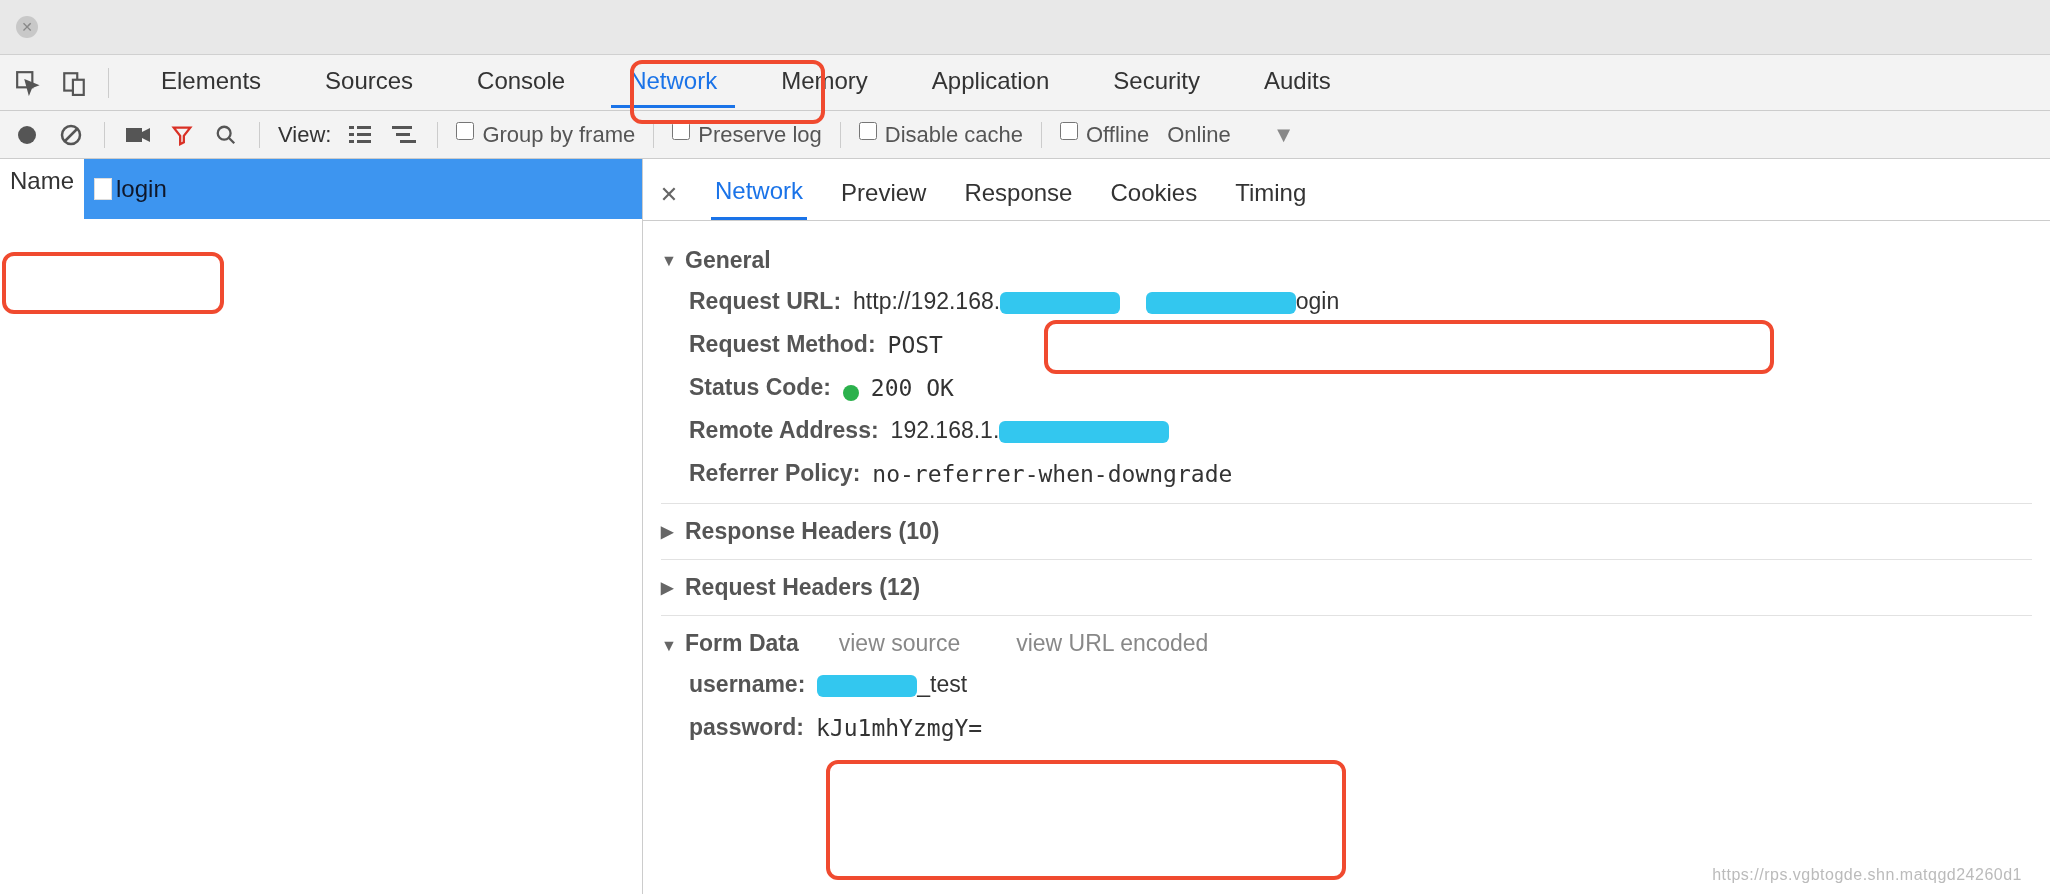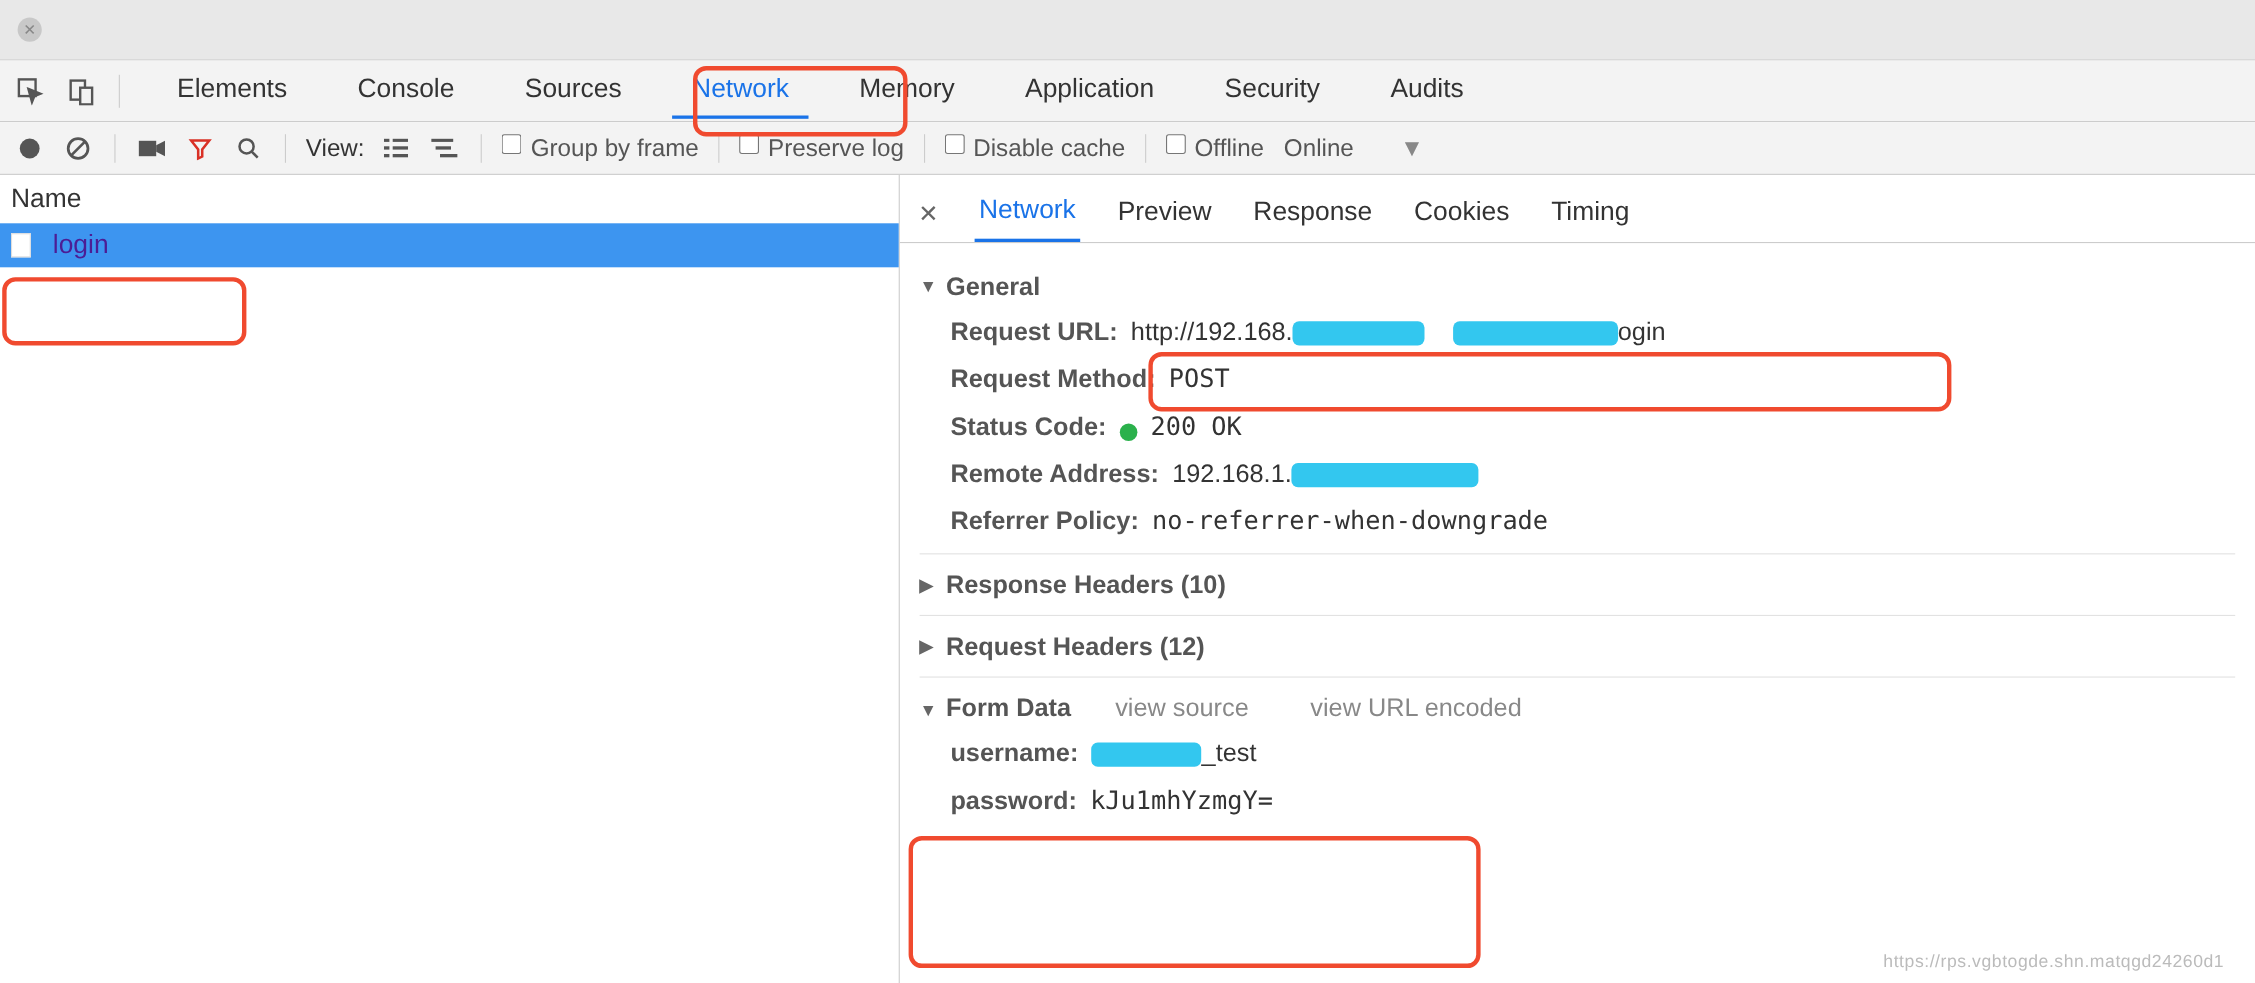--- a/index.html
+++ b/index.html
@@ -81,38 +81,37 @@
   .toolbar input[type=checkbox] { width: 18px; height: 18px; }
   .toolbar .chev { color: #888; }
 
   .splitpane {
     flex: 1;
     display: flex;
     min-height: 0;
   }
 
   .left {
-    width: 818px;
+    width: 643px;
     border-right: 1px solid #ccc;
     display: flex;
-    flex-direction: column;
   }
   .left-header {
     padding: 8px 10px;
     font-size: 24px;
     color: #333;
   }
   .request-list { flex: 1; }
   .req-row {
     background: #3d95f0;
-    color: #4c1d95;
-    display: flex;
-    align-items: center;
-    gap: 20px;
-    padding: 6px 10px;
+    color: #0f172a;
+    display: flex;
+    align-items: center;
+    gap: 4px;
+    padding: 16px 10px;
     font-size: 24px;
   }
   .req-row .doc-icon {
     width: 18px; height: 22px;
     background: #fff;
     border: 1px solid #ddd;
   }
 
   .right {
     flex: 1;
@@ -200,22 +199,22 @@
     </div>
     <div class="icon-btn">
       <svg width="26" height="26" viewBox="0 0 24 24" fill="none" stroke="#555" stroke-width="2">
           <rect x="3" y="3" width="12" height="16"></rect>
           <rect x="11" y="9" width="10" height="14" fill="#f3f3f3"></rect>
         </svg>
     </div>
     <div class="sep"></div>
     <div class="tabs">
       <div class="tab">Elements</div>
+      <div class="tab">Sources</div>
       <div class="tab">Console</div>
-      <div class="tab">Sources</div>
       <div class="tab active">Network</div>
       <div class="tab">Memory</div>
       <div class="tab">Application</div>
       <div class="tab">Security</div>
       <div class="tab">Audits</div>
     </div>
   </div>
 
   <div class="toolbar">
     <div class="icon">

